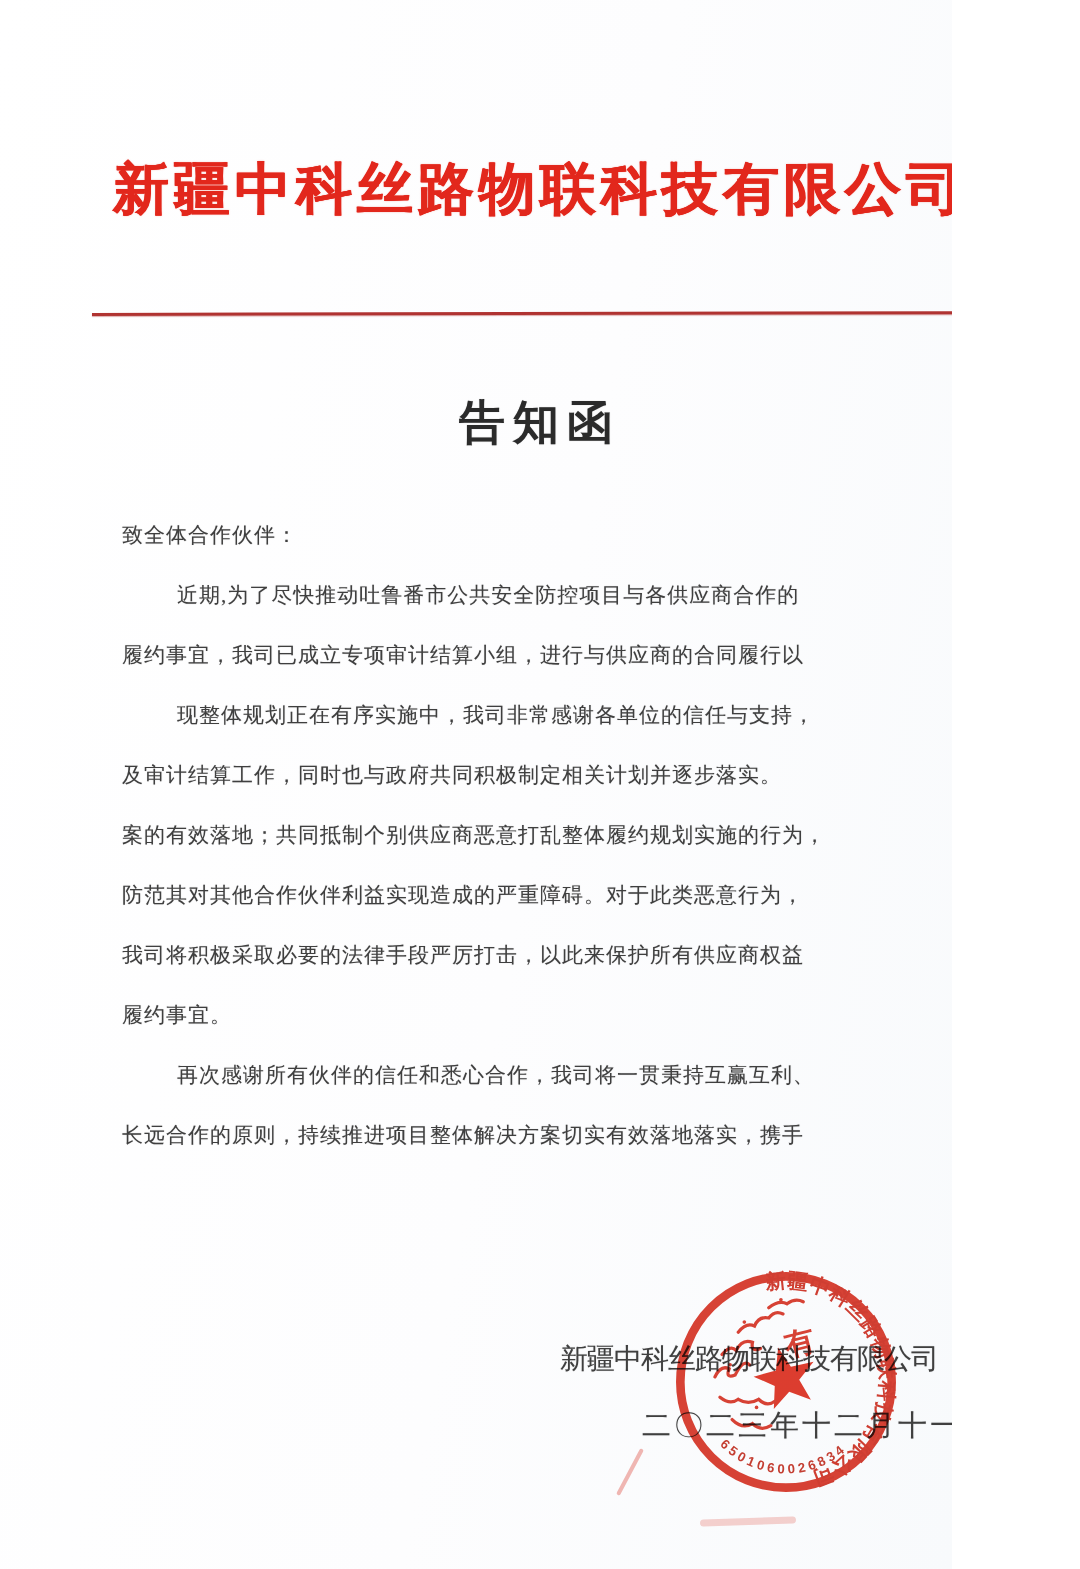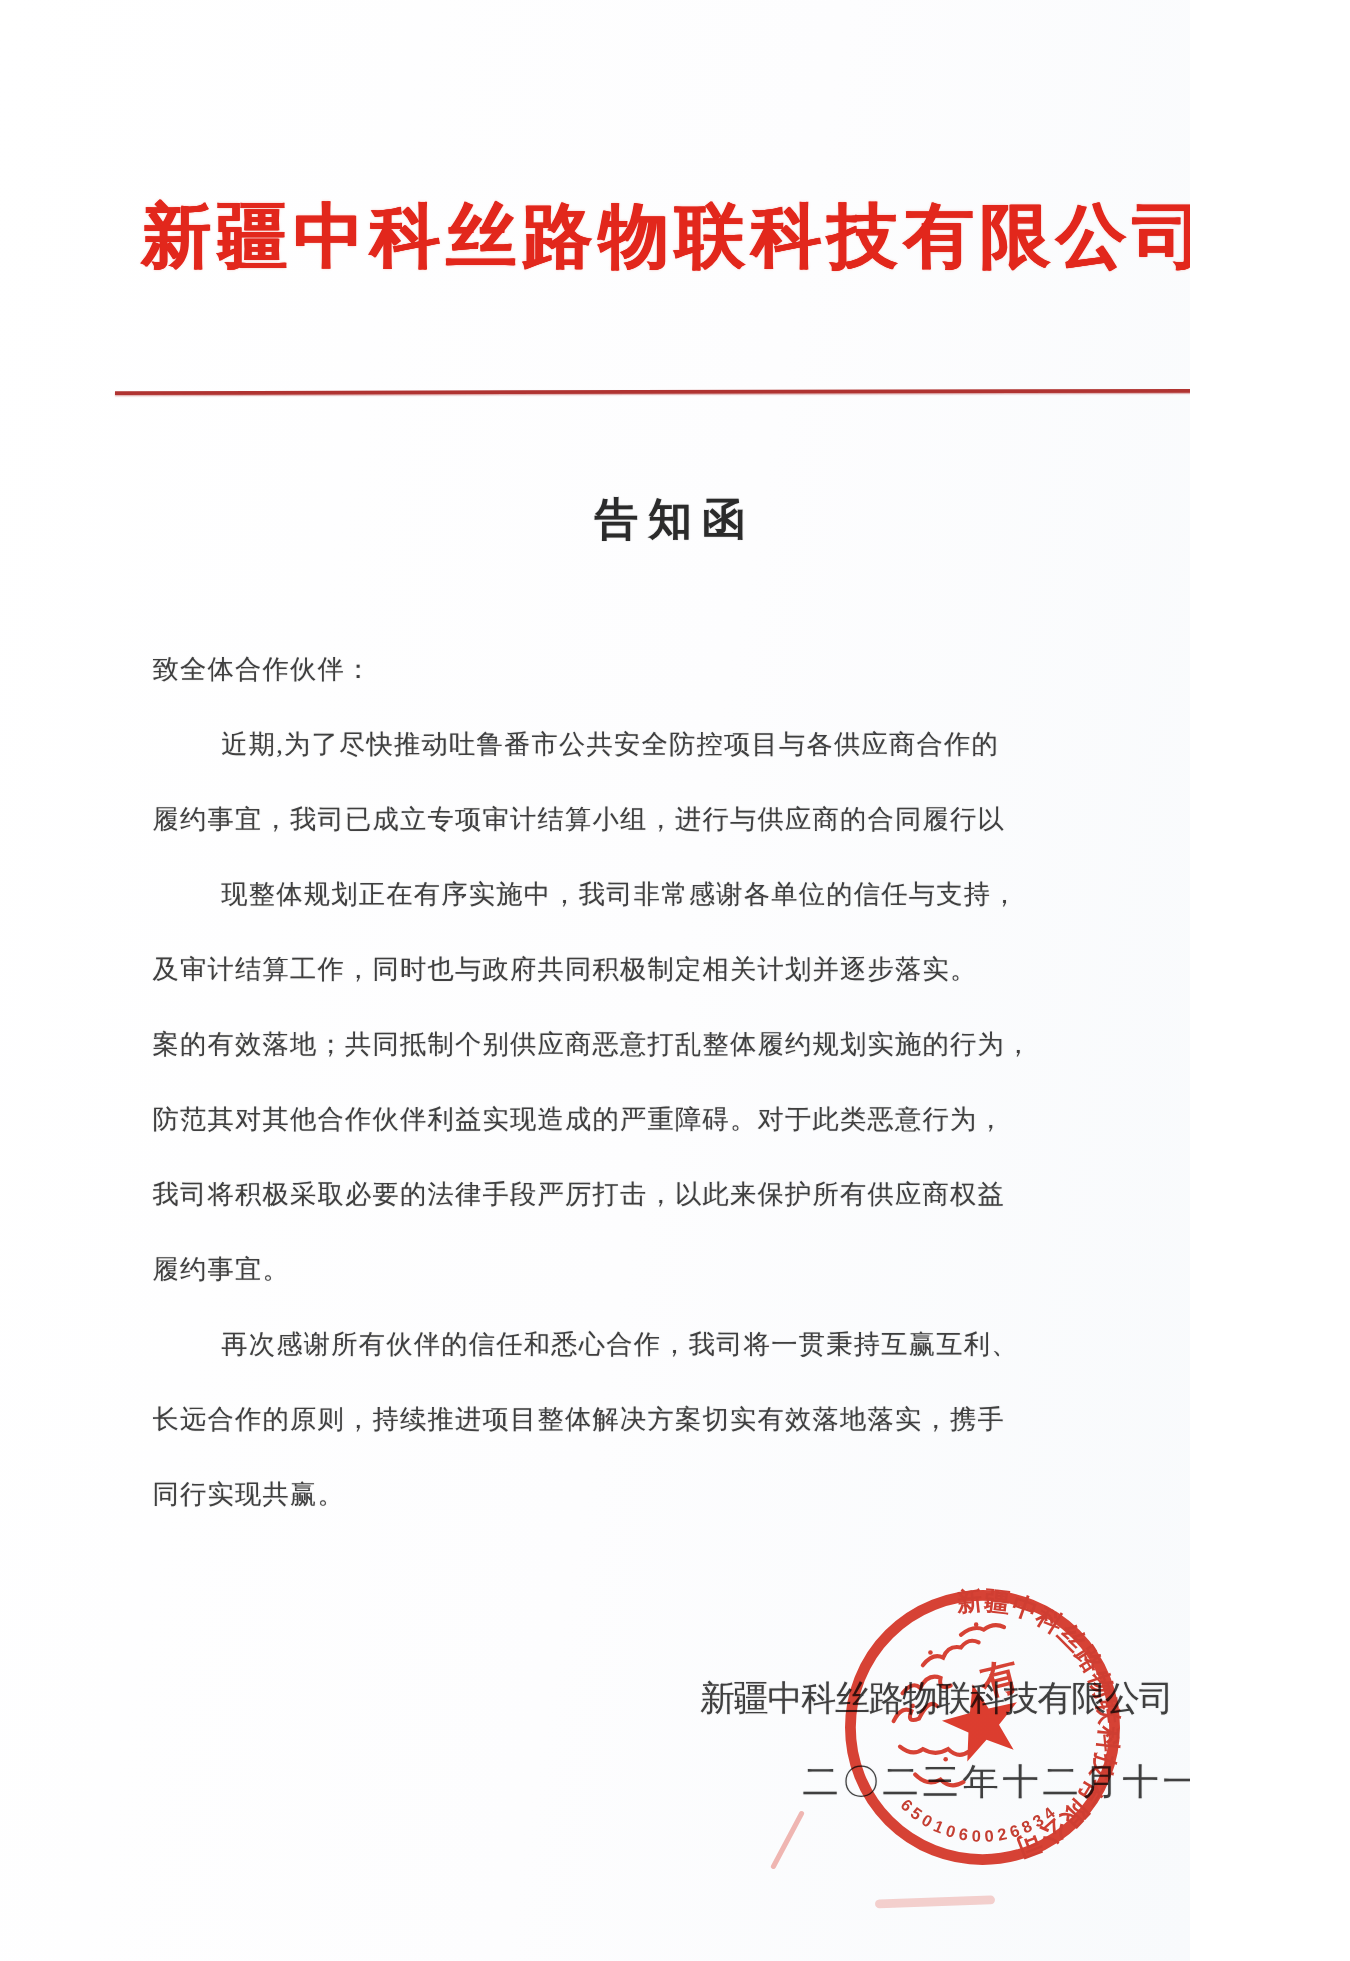--- a/index.html
+++ b/index.html
@@ -23,21 +23,21 @@
   }
   .header-rule{
     position:absolute;top:312px;left:92px;width:905px;height:3px;
     background:#b03331;
     box-shadow:0 1px 1px rgba(176,51,49,.4);
     transform:rotate(-0.12deg);
   }
   .letter-title{
     position:absolute;top:392px;left:0;width:1080px;
     text-align:center;
-    font-size:35px;letter-spacing:8px;
+    font-size:46px;letter-spacing:8px;
     font-weight:600;color:#2b2b2b;
     text-shadow:0 0 1px rgba(40,40,40,.35);
   }
   .letter-body{
     position:absolute;top:505px;left:122px;width:866px;
     font-size:21px;line-height:60px;letter-spacing:1px;
     color:#3f3f3f;
     text-shadow:0 0 1px rgba(55,55,55,.3);
   }
   .body-line{white-space:nowrap;}
@@ -87,21 +87,20 @@
         <div class="body-line indent">近期,为了尽快推动吐鲁番市公共安全防控项目与各供应商合作的</div>
         <div class="body-line">履约事宜，我司已成立专项审计结算小组，进行与供应商的合同履行以</div>
         <div class="body-line indent">现整体规划正在有序实施中，我司非常感谢各单位的信任与支持，</div>
         <div class="body-line">及审计结算工作，同时也与政府共同积极制定相关计划并逐步落实。</div>
         <div class="body-line">案的有效落地；共同抵制个别供应商恶意打乱整体履约规划实施的行为，</div>
         <div class="body-line">防范其对其他合作伙伴利益实现造成的严重障碍。对于此类恶意行为，</div>
         <div class="body-line">我司将积极采取必要的法律手段严厉打击，以此来保护所有供应商权益</div>
         <div class="body-line">履约事宜。</div>
         <div class="body-line indent">再次感谢所有伙伴的信任和悉心合作，我司将一贯秉持互赢互利、</div>
         <div class="body-line">长远合作的原则，持续推进项目整体解决方案切实有效落地落实，携手</div>
-        <div class="body-line">同行实现共赢。</div>
       </div>
   </div>
 
   <div class="sig-company">新疆中科丝路物联科技有限公司</div>
 
   <div class="sig-date">二〇二三年十二月十一日</div>
 
   <div class="seal-smudge1"></div>
   <div class="seal-smudge2"></div>
 

